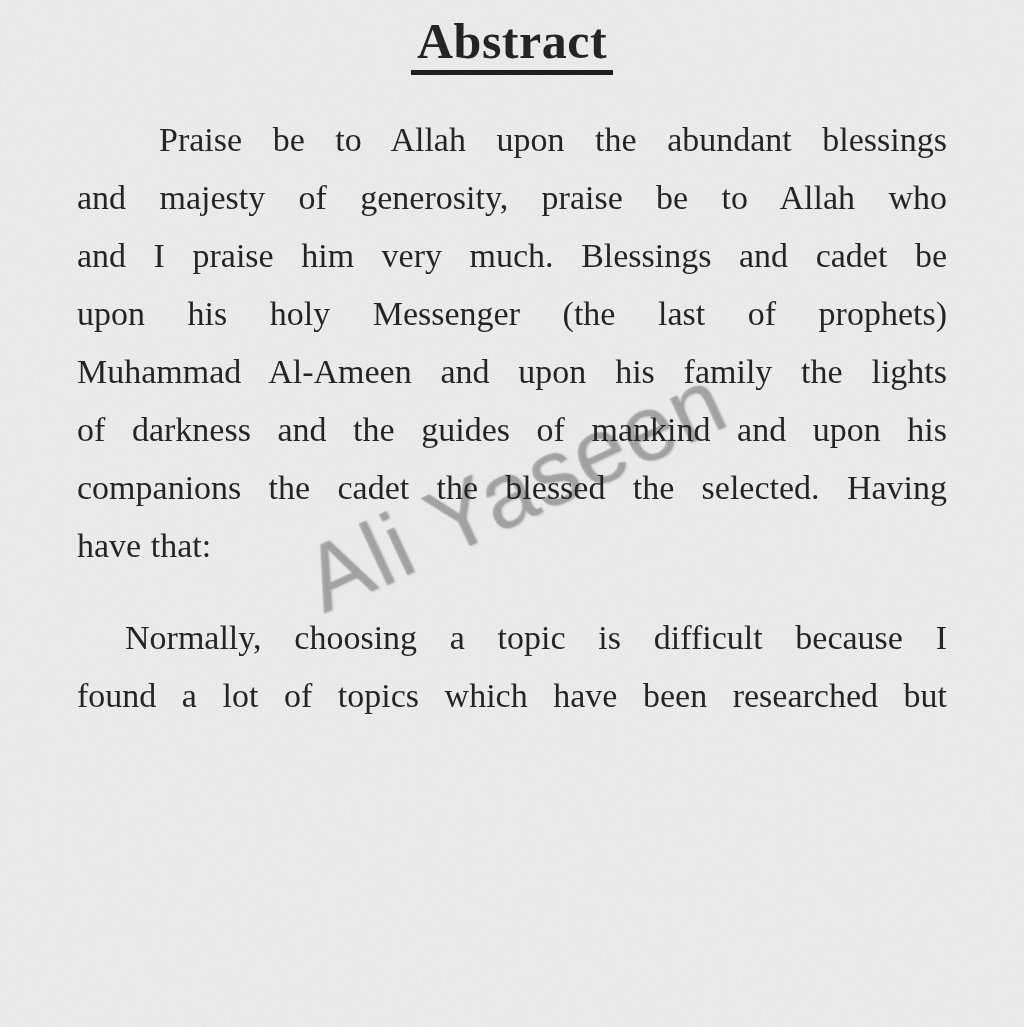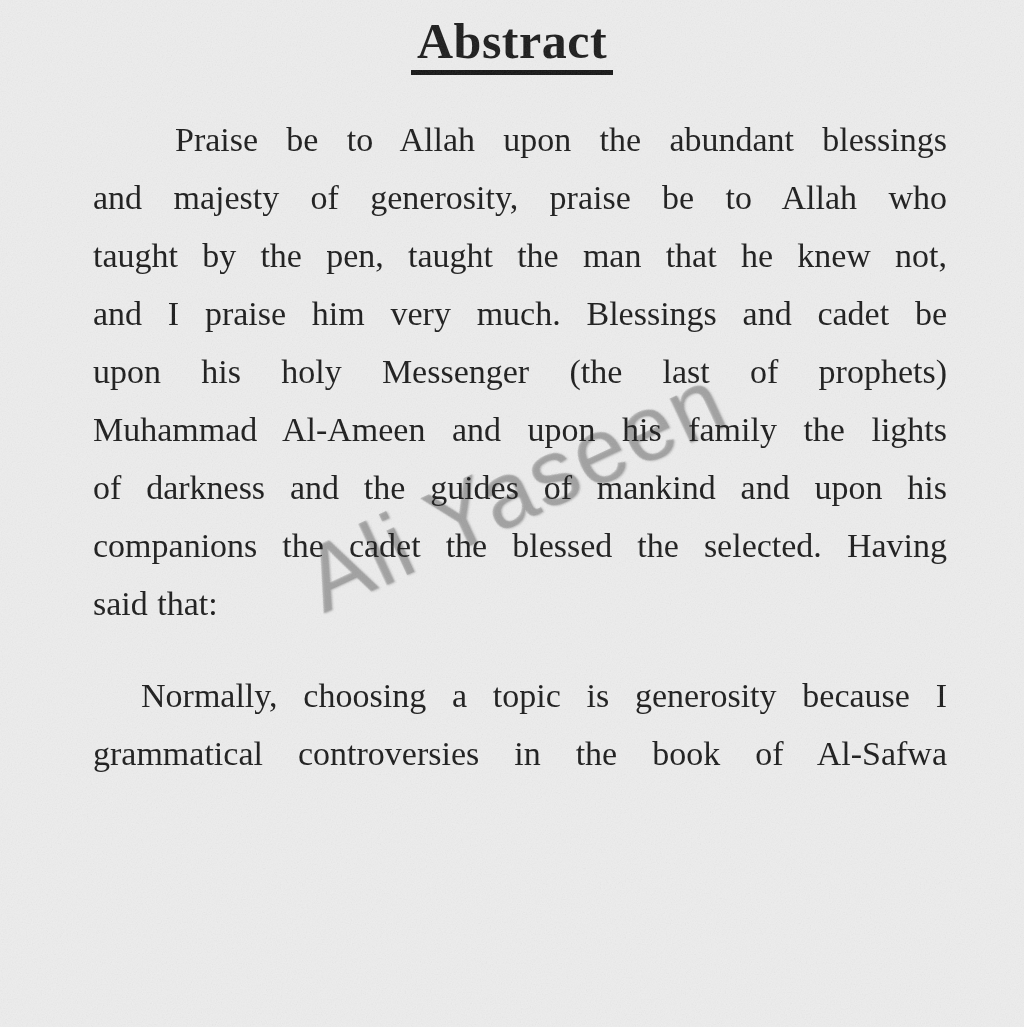--- a/index.html
+++ b/index.html
@@ -69,21 +69,20 @@
     font-size: 34px;
     line-height: 58px;
   }
   .paragraph.p1 { margin-top: 36px; }
   .paragraph.p2 { margin-top: 34px; }
 
   .line {
     height: 58px;
     text-align: justify;
     word-spacing: 1px;
-    margin-left: 16px;
   }
   .line.fill { text-align-last: justify; }
   .p1 .line.first { text-indent: 82px; }
   .p2 .line.first { text-indent: 48px; }
 
   sup {
     font-size: 0.60em;
     line-height: 0;
     vertical-align: super;
   }
@@ -103,26 +102,25 @@
 
 <main class="page">
   <h1 class="title">
     <span class="title-text">Abstract</span>
   </h1>
 
   <section id="paragraphs">
       <div class="paragraph p1">
         <div class="line fill first"><span>Praise be to Allah upon the abundant blessings</span></div>
         <div class="line fill"><span>and majesty of generosity, praise be to Allah who</span></div>
-        <div class="line fill"><span>taught by the pen, taught the man that he knew not,</span></div>
         <div class="line fill"><span>and I praise him very much. Blessings and cadet be</span></div>
         <div class="line fill"><span>upon his holy Messenger (the last of prophets)</span></div>
         <div class="line fill"><span>Muhammad Al-Ameen and upon his family the lights</span></div>
         <div class="line fill"><span>of darkness and the guides of mankind and upon his</span></div>
         <div class="line fill"><span>companions the cadet the blessed the selected. Having</span></div>
-        <div class="line"><span>said that:</span></div>
+        <div class="line"><span>have that:</span></div>
       </div>
       <div class="paragraph p2">
-        <div class="line fill first"><span>Normally, choosing a topic is generosity because I</span></div>
-        <div class="line fill"><span>grammatical controversies in the book of Al-Safwa</span></div>
+        <div class="line fill first"><span>Normally, choosing a topic is difficult because I</span></div>
+        <div class="line fill"><span>found a lot of topics which have been researched but</span></div>
       </div>
     </section>
 </main>
 
 </body></html>

